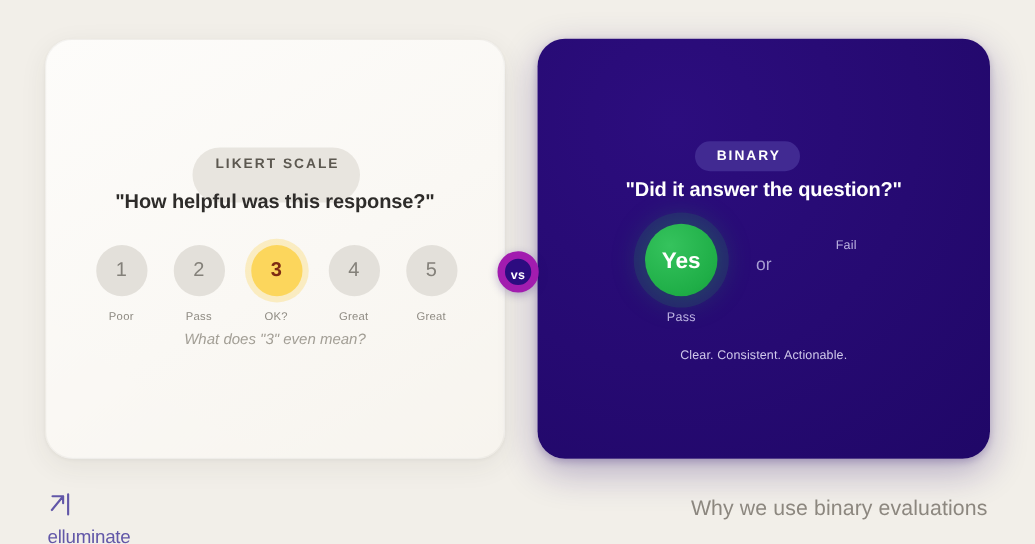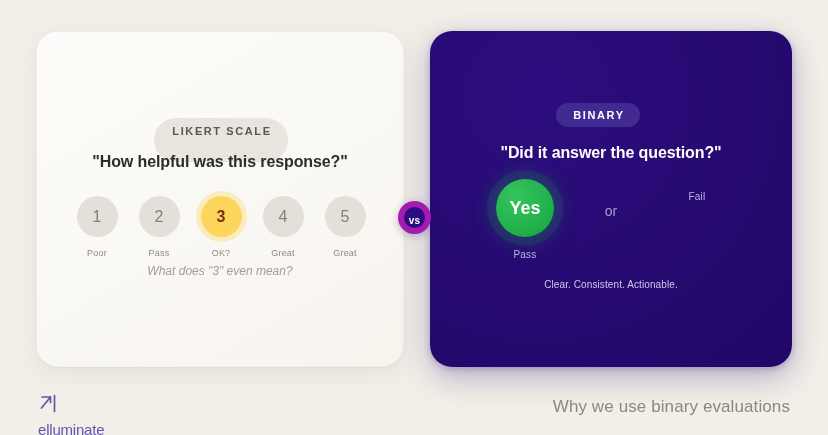--- a/index.html
+++ b/index.html
@@ -75,21 +75,21 @@
     background: #412a92;
     color: #ffffff;
     padding: 6px 15px 6px 17px;
   }
 
   .pill-wrap {
     text-align: center;
   }
 
   .likert-pill-wrap { position: absolute; left: 0; top: 86px;  width: 368px; }
-  .binary-pill-wrap { position: absolute; left: 0; top: 72px;  width: 336px; }
+  .binary-pill-wrap { position: absolute; left: 0; top: 82px;  width: 336px; }
 
   
   .question {
     position: absolute;
     width: 100%;
     text-align: center;
     font-size: 16px;
     font-weight: bold;
   }
   .q-likert { top: 121px; color: #2e2c2a; letter-spacing: -0.1px; }
@@ -146,21 +146,21 @@
 
   
   .choice-row {
     position: absolute;
     top: 148px;
     left: 0;
     width: 362px;
     display: flex;
     justify-content: center;
     align-items: flex-start;
-    gap: 34px;
+    gap: 14px;
   }
   .choice-col {
     width: 86px;
     text-align: center;
   }
   .choice-dot {
     width: 58px;
     height: 58px;
     margin: 0 auto;
     border-radius: 50%;

